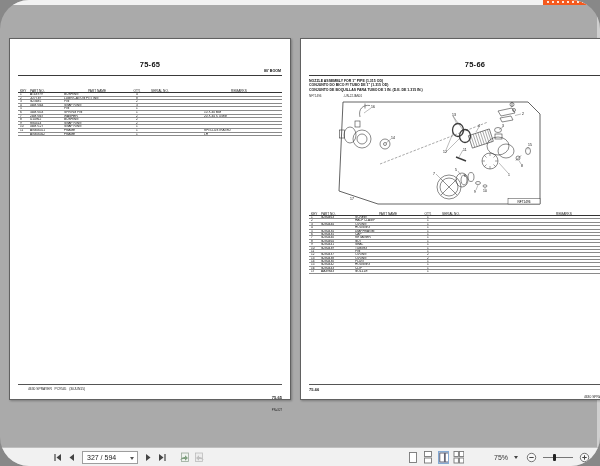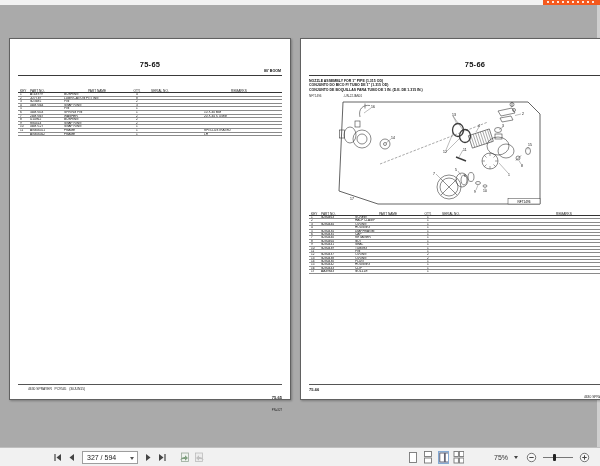--- a/index.html
+++ b/index.html
@@ -1,18 +1,18 @@
 <!DOCTYPE html>
 <html><head>
 <meta charset="utf-8">
 <style>
   html,body{margin:0;padding:0;background:#888;}
   *{box-sizing:border-box;}
   .screen{position:relative;width:600px;height:466px;background:#aaaaaa;overflow:hidden;
-          font-family:"Liberation Sans",sans-serif;}
+          font-family:"Liberation Sans",sans-serif;border-radius:29px;}
   
   .top-strip{position:absolute;top:0;left:0;width:600px;height:5px;background:#f2f2f2;}
   .notif{position:absolute;top:0;left:543px;width:57px;height:5px;background:#f4591d;}
   .notif .marks{position:absolute;top:1px;left:4px;right:4px;height:2px;
     background:repeating-linear-gradient(90deg,rgba(255,255,255,.85) 0 2px,rgba(255,255,255,0) 2px 5px);}
   .vscroll{position:absolute;top:5px;right:0;width:3px;bottom:19px;background:#cfcfcf;}
   
   .page{position:absolute;top:38px;height:362px;background:#ffffff;border:1px solid #616161;
         box-shadow:1px 1px 2px rgba(0,0,0,.28);color:#111;}
   .pg-l{left:9px;width:282px;}

